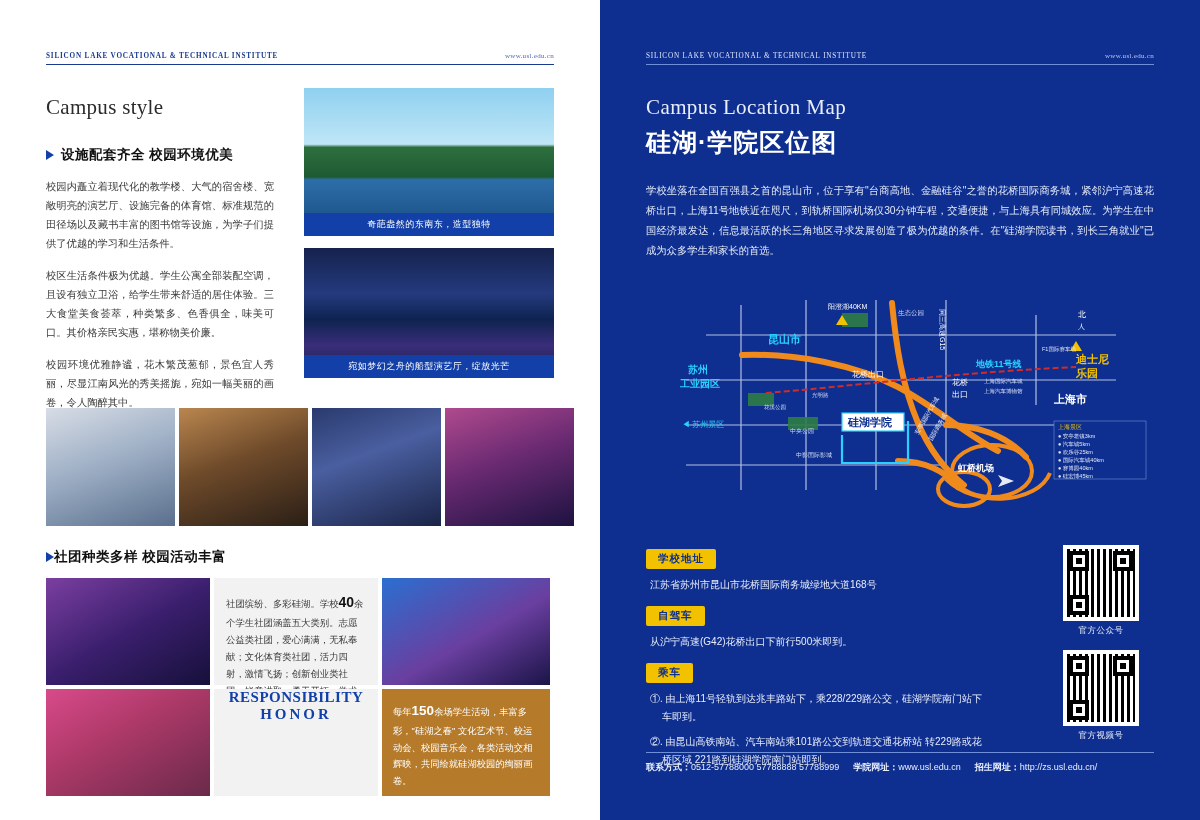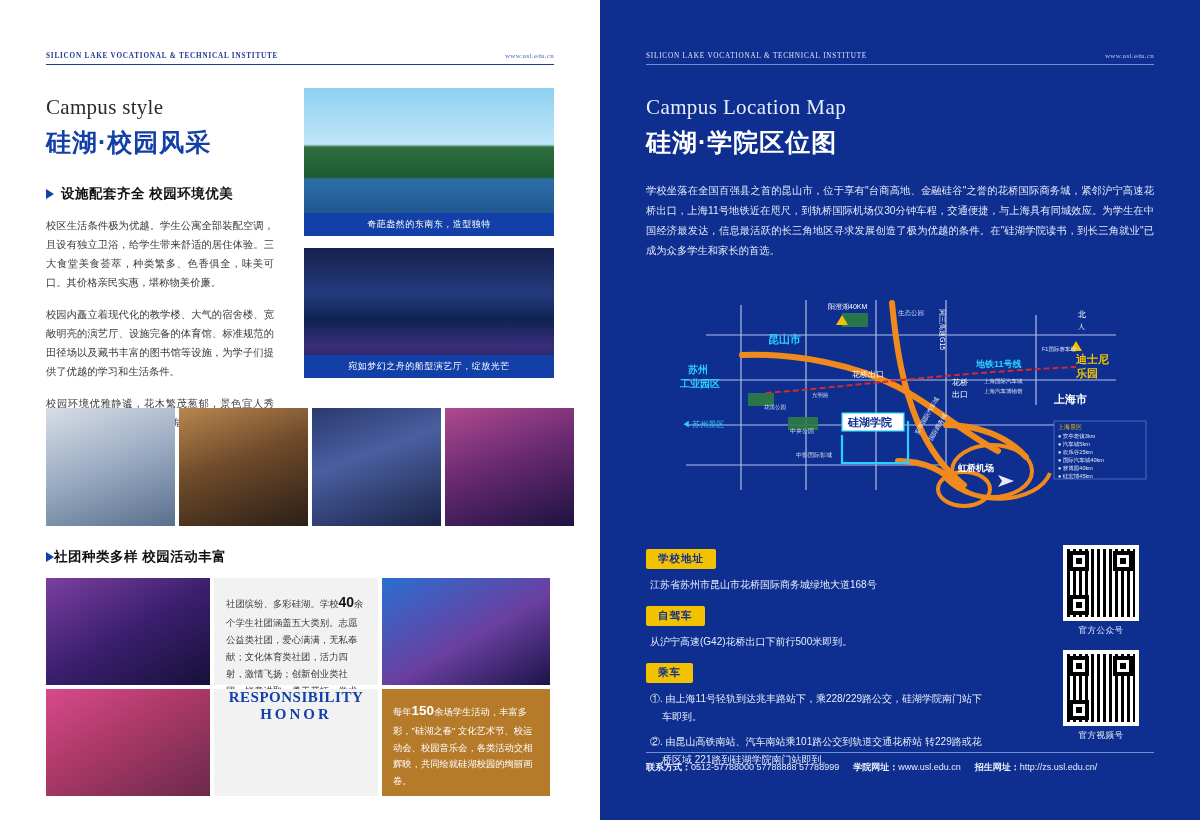--- a/index.html
+++ b/index.html
@@ -148,30 +148,29 @@
 <div class="page">
 
   <div class="left-page">
 
     <div class="runhead">
       <span class="rh-left">SILICON LAKE VOCATIONAL &amp; TECHNICAL INSTITUTE</span>
       <span class="rh-right">www.usl.edu.cn</span>
     </div>
 
     <div class="title-en">Campus style</div>
-    <div class="title-cn">硅湖·校园风采</div>
 
     <div class="sub-head">
       <span class="tri"></span>
       <span class="sub-head-text">设施配套齐全  校园环境优美</span>
     </div>
 
     <div class="body-col">
+      <div class="para">校园内矗立着现代化的教学楼、大气的宿舍楼、宽敞明亮的演艺厅、设施完备的体育馆、标准规范的田径场以及藏书丰富的图书馆等设施，为学子们提供了优越的学习和生活条件。</div>
       <div class="para">校区生活条件极为优越。学生公寓全部装配空调，且设有独立卫浴，给学生带来舒适的居住体验。三大食堂美食荟萃，种类繁多、色香俱全，味美可口。其价格亲民实惠，堪称物美价廉。</div>
-      <div class="para">校园内矗立着现代化的教学楼、大气的宿舍楼、宽敞明亮的演艺厅、设施完备的体育馆、标准规范的田径场以及藏书丰富的图书馆等设施，为学子们提供了优越的学习和生活条件。</div>
       <div class="para">校园环境优雅静谧，花木繁茂葱郁，景色宜人秀丽，尽显江南风光的秀美摇旎，宛如一幅美丽的画卷，令人陶醉其中。</div>
     </div>
 
     <div class="imgs-col">
       <div class="photo">
         <div class="ph1"></div>
         <div class="cap">奇葩盎然的东南东，造型独特</div>
       </div>
       <div style="height:12px"></div>
       <div class="photo">

